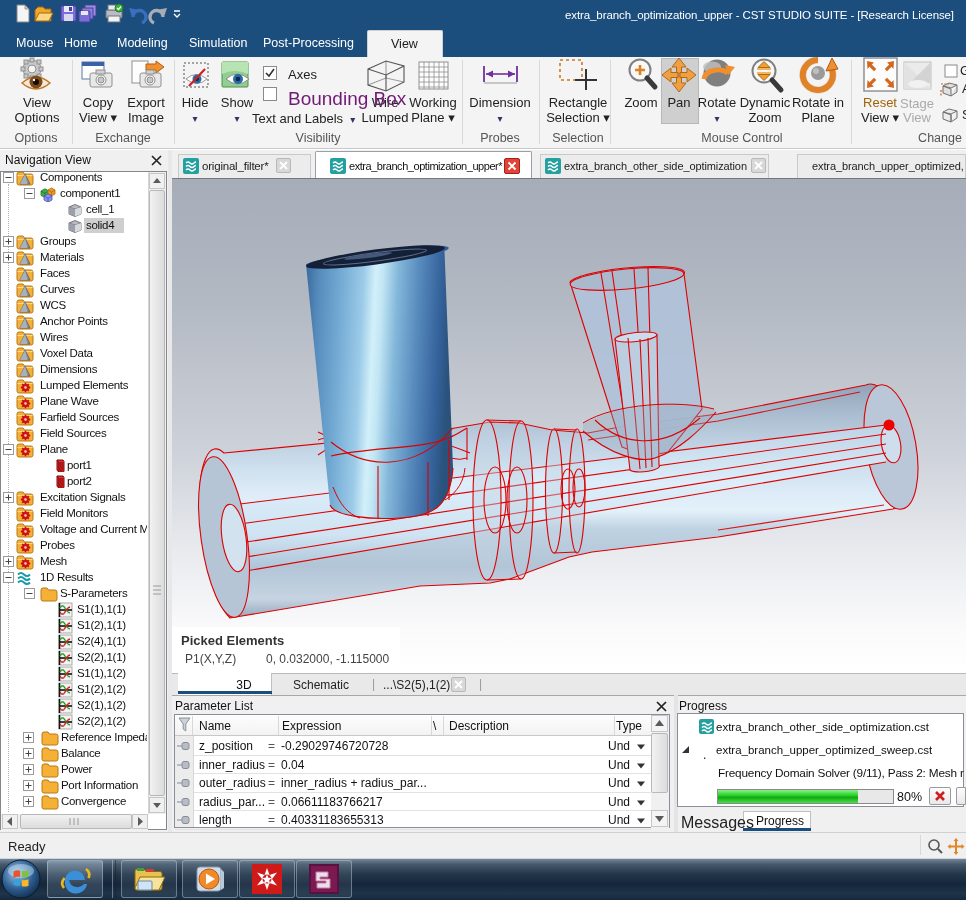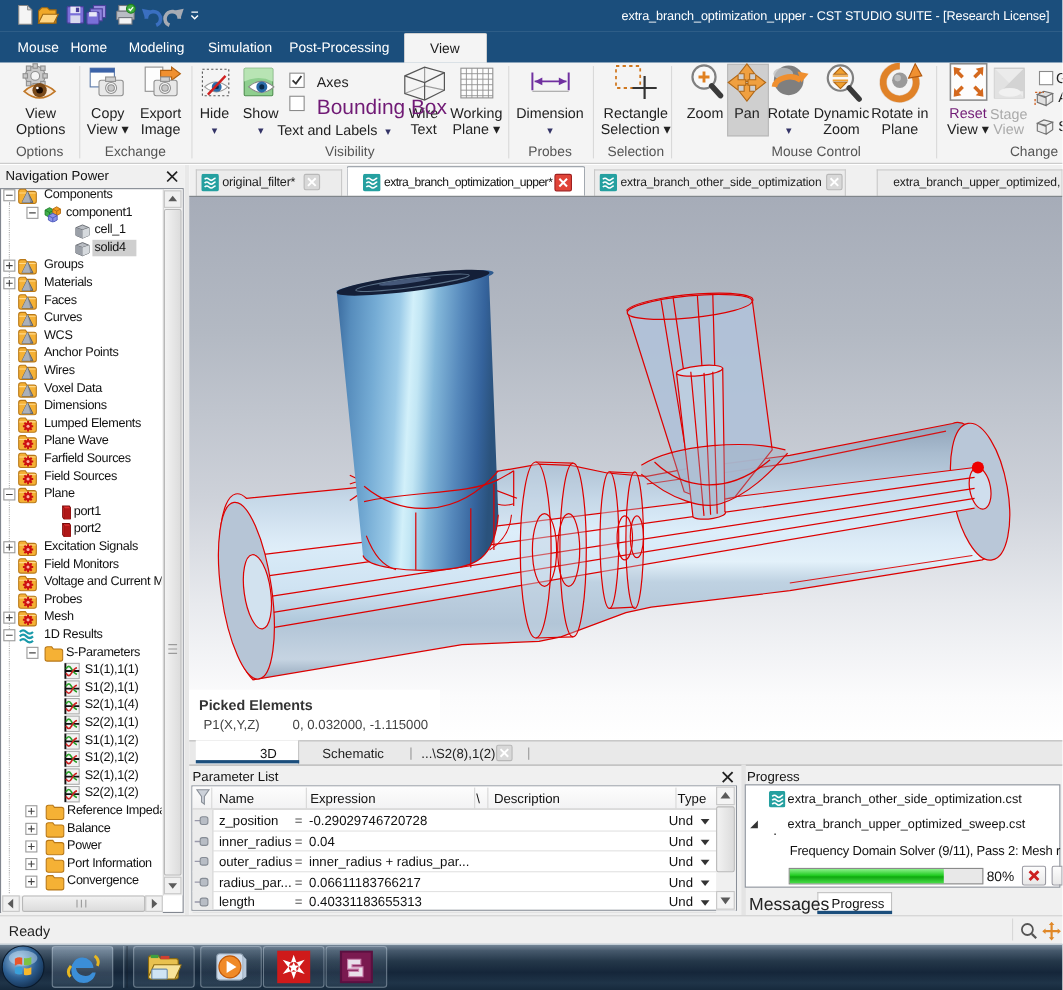--- a/index.html
+++ b/index.html
@@ -68,34 +68,34 @@
 <div class="ab" style="left:661px;top:58px;width:38px;height:66px;background:#cfcfcf;border:1px solid #b8b8b8"></div>
 <div class="tx" style="left:37px;top:95px;font-size:13px;color:#222;transform:translateX(-50%)">View</div>
 <div class="tx" style="left:37px;top:110px;font-size:13px;color:#222;transform:translateX(-50%)">Options</div>
 <div class="tx" style="left:98px;top:95px;font-size:13px;color:#222;transform:translateX(-50%)">Copy</div>
 <div class="tx" style="left:98px;top:110px;font-size:13px;color:#222;transform:translateX(-50%)">View ▾</div>
 <div class="tx" style="left:146px;top:95px;font-size:13px;color:#222;transform:translateX(-50%)">Export</div>
 <div class="tx" style="left:146px;top:110px;font-size:13px;color:#222;transform:translateX(-50%)">Image</div>
 <div class="tx" style="left:195px;top:95px;font-size:13px;color:#222;transform:translateX(-50%)">Hide</div>
 <div class="tx" style="left:237px;top:95px;font-size:13px;color:#222;transform:translateX(-50%)">Show</div>
 <div class="tx" style="left:385px;top:95px;font-size:13px;color:#222;transform:translateX(-50%)">Wire</div>
-<div class="tx" style="left:385px;top:110px;font-size:13px;color:#222;transform:translateX(-50%)">Text</div>
+<div class="tx" style="left:385px;top:110px;font-size:13px;color:#222;transform:translateX(-50%)">Lumped</div>
 <div class="tx" style="left:433px;top:95px;font-size:13px;color:#222;transform:translateX(-50%)">Working</div>
 <div class="tx" style="left:433px;top:110px;font-size:13px;color:#222;transform:translateX(-50%)">Plane ▾</div>
 <div class="tx" style="left:500px;top:95px;font-size:13px;color:#222;transform:translateX(-50%)">Dimension</div>
 <div class="tx" style="left:578px;top:95px;font-size:13px;color:#222;transform:translateX(-50%)">Rectangle</div>
 <div class="tx" style="left:578px;top:110px;font-size:13px;color:#222;transform:translateX(-50%)">Selection ▾</div>
 <div class="tx" style="left:641px;top:95px;font-size:13px;color:#222;transform:translateX(-50%)">Zoom</div>
 <div class="tx" style="left:679px;top:95px;font-size:13px;color:#222;transform:translateX(-50%)">Pan</div>
 <div class="tx" style="left:717px;top:95px;font-size:13px;color:#222;transform:translateX(-50%)">Rotate</div>
 <div class="tx" style="left:765px;top:95px;font-size:13px;color:#222;transform:translateX(-50%)">Dynamic</div>
 <div class="tx" style="left:765px;top:110px;font-size:13px;color:#222;transform:translateX(-50%)">Zoom</div>
 <div class="tx" style="left:818px;top:95px;font-size:13px;color:#222;transform:translateX(-50%)">Rotate in</div>
 <div class="tx" style="left:818px;top:110px;font-size:13px;color:#222;transform:translateX(-50%)">Plane</div>
-<div class="tx" style="left:880px;top:95px;font-size:13px;color:#701a75;transform:translateX(-50%)">Reset</div>
+<div class="tx" style="left:880px;top:95px;font-size:13px;color:#a16207;transform:translateX(-50%)">Reset</div>
 <div class="tx" style="left:880px;top:110px;font-size:13px;color:#222;transform:translateX(-50%)">View ▾</div>
 <div class="tx" style="left:195px;top:113px;font-size:10px;color:#336;transform:translateX(-50%)">▾</div>
 <div class="tx" style="left:237px;top:113px;font-size:10px;color:#336;transform:translateX(-50%)">▾</div>
 <div class="tx" style="left:500px;top:113px;font-size:10px;color:#336;transform:translateX(-50%)">▾</div>
 <div class="tx" style="left:717px;top:113px;font-size:10px;color:#336;transform:translateX(-50%)">▾</div>
 <div class="tx" style="left:917px;top:96px;font-size:13px;color:#aaa;transform:translateX(-50%)">Stage</div>
 <div class="tx" style="left:917px;top:110px;font-size:13px;color:#aaa;transform:translateX(-50%)">View</div>
 
 <div class="ab" style="left:263px;top:66px;width:14px;height:14px;background:#fff;border:1px solid #8a8a8a"></div>
 <svg class="ab" style="left:263px;top:66px" width="14" height="14">
@@ -244,21 +244,21 @@
 <path d="M941 27 h8 M941 33 v6" stroke="#d06020" stroke-width="1.2" stroke-dasharray="2 1.4" fill="none"></path>
 <g stroke="#707070" fill="#ececec">
       <path d="M943 55 l6 -3 8 2 -6 3 z M943 55 v7 l8 3 v-7 z M957 54 v7 l-6 4 M951 57 v7"></path>
     </g>
 <text x="960" y="18" font-size="13" fill="#222" font-family="Liberation Sans">G</text>
 <text x="962" y="36" font-size="13" fill="#222" font-family="Liberation Sans">A</text>
 <text x="962" y="62" font-size="13" fill="#222" font-family="Liberation Sans">S</text>
 </svg>
 
 <div class="ab" style="left:0;top:150px;width:168px;height:682px;background:#f0f0f0"></div>
-<div class="tx" style="left:5px;top:153px;font-size:12px;color:#111">Navigation Power</div>
+<div class="tx" style="left:5px;top:153px;font-size:12px;color:#111">Navigation View</div>
 <svg class="ab" style="left:150px;top:154px" width="14" height="14">
     <path d="M2 2 L11 11 M11 2 L2 11" stroke="#222" stroke-width="1.6"></path>
   </svg>
 <div class="ab" style="left:0;top:171px;width:167px;height:659px;background:#fff;border:1px solid #828790"></div>
 <div class="ab" style="left:168px;top:150px;width:4px;height:682px;background:#e8e8e8"></div>
 
 <div class="ab" style="left:148px;top:172px;width:18px;height:642px;background:#f0f0f0;border-left:1px solid #d5d5d5"></div>
 <div class="ab" style="left:149px;top:173px;width:16px;height:16px;background:#f0f0f0;border:1px solid #c6c6c6"></div>
 <svg class="ab" style="left:149px;top:173px" width="16" height="16">
     <path d="M8 5 l4 5 h-8 z" fill="#5a5a5a"></path>
@@ -581,21 +581,21 @@
       <path d="M3 10 q2.5 4.5 5 0 t5 -5" stroke="#cc2222" stroke-width="1.5" fill="none"></path>
     </svg>
 <div class="tx" style="left:77px;top:619px;font-size:11.5px;letter-spacing:-0.3px;color:#111">S1(2),1(1)</div>
 <svg class="ab" style="left:57px;top:634px" width="18" height="16" viewBox="0 0 18 16">
       <rect x="2" y="1" width="13" height="14" fill="#f2f2f2" stroke="#aaa"></rect>
       <path d="M2 8 h13" stroke="#111" stroke-width="1.6"></path>
       <path d="M2.5 1 v14" stroke="#111" stroke-width="1.6"></path>
       <path d="M3 6 q2.5 -4.5 5 0 t5 5" stroke="#2aa02a" stroke-width="1.5" fill="none"></path>
       <path d="M3 10 q2.5 4.5 5 0 t5 -5" stroke="#cc2222" stroke-width="1.5" fill="none"></path>
     </svg>
-<div class="tx" style="left:77px;top:635px;font-size:11.5px;letter-spacing:-0.3px;color:#111">S2(1),1(4)</div>
+<div class="tx" style="left:77px;top:635px;font-size:11.5px;letter-spacing:-0.3px;color:#111">S2(4),1(1)</div>
 <svg class="ab" style="left:57px;top:650px" width="18" height="16" viewBox="0 0 18 16">
       <rect x="2" y="1" width="13" height="14" fill="#f2f2f2" stroke="#aaa"></rect>
       <path d="M2 8 h13" stroke="#111" stroke-width="1.6"></path>
       <path d="M2.5 1 v14" stroke="#111" stroke-width="1.6"></path>
       <path d="M3 6 q2.5 -4.5 5 0 t5 5" stroke="#2aa02a" stroke-width="1.5" fill="none"></path>
       <path d="M3 10 q2.5 4.5 5 0 t5 -5" stroke="#cc2222" stroke-width="1.5" fill="none"></path>
     </svg>
 <div class="tx" style="left:77px;top:651px;font-size:11.5px;letter-spacing:-0.3px;color:#111">S2(2),1(1)</div>
 <svg class="ab" style="left:57px;top:666px" width="18" height="16" viewBox="0 0 18 16">
       <rect x="2" y="1" width="13" height="14" fill="#f2f2f2" stroke="#aaa"></rect>
@@ -827,21 +827,21 @@
 <div class="tx" style="left:181px;top:633px;font-size:13px;font-weight:bold;color:#333">Picked Elements</div>
 <div class="tx" style="left:185px;top:652px;font-size:12px;color:#444">P1(X,Y,Z)</div>
 <div class="tx" style="left:266px;top:652px;font-size:12px;color:#444">0, 0.032000, -1.115000</div>
 
 <div class="ab" style="left:172px;top:673px;width:794px;height:22px;background:#e9e9e9;border-top:1px solid #b8b8b8"></div>
 <div class="ab" style="left:178px;top:673px;width:94px;height:22px;background:#fff;border-right:1px solid #c0c0c0"></div>
 <div class="ab" style="left:178px;top:691px;width:94px;height:3px;background:#1b4e7c"></div>
 <div class="tx" style="left:244px;top:678px;font-size:12px;color:#111;transform:translateX(-50%)">3D</div>
 <div class="tx" style="left:293px;top:678px;font-size:12px;color:#222">Schematic</div>
 <div class="tx" style="left:372px;top:677px;font-size:12px;color:#999">|</div>
-<div class="tx" style="left:383px;top:678px;font-size:12px;color:#222">...\S2(8),1(2)</div>
+<div class="tx" style="left:383px;top:678px;font-size:12px;color:#222">...\S2(5),1(2)</div>
 <div class="ab" style="left:451px;top:677px;width:15px;height:15px;background:#d8d8d8;border:1px solid #b8b8b8;border-radius:2px"></div>
 <svg class="ab" style="left:451px;top:677px" width="15" height="15">
     <path d="M4 4 l7 7 M11 4 l-7 7" stroke="#fff" stroke-width="1.8"></path>
   </svg>
 <div class="tx" style="left:479px;top:677px;font-size:12px;color:#999">|</div>
 
 <div class="ab" style="left:172px;top:695px;width:794px;height:137px;background:#f0f0f0;border-top:1px solid #a8a8a8"></div>
 <div class="tx" style="left:175px;top:699px;font-size:12px;color:#111">Parameter List</div>
 <svg class="ab" style="left:655px;top:700px" width="13" height="13">
     <path d="M2 2 l9 9 M11 2 l-9 9" stroke="#222" stroke-width="1.7"></path>

